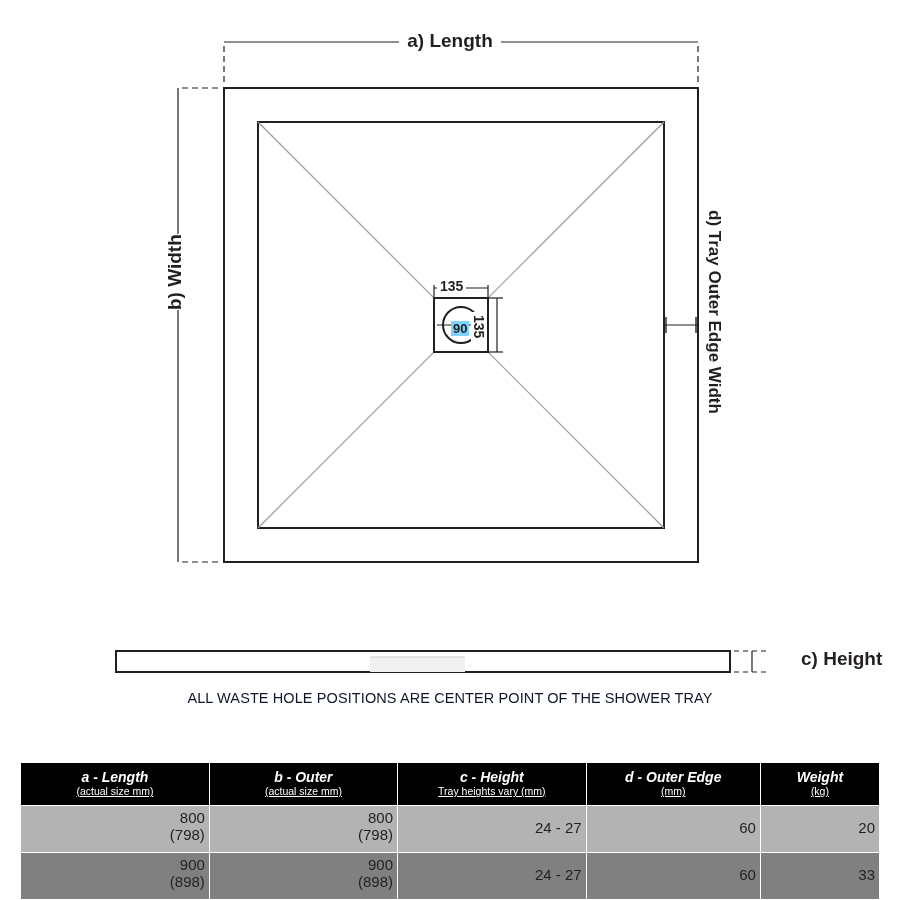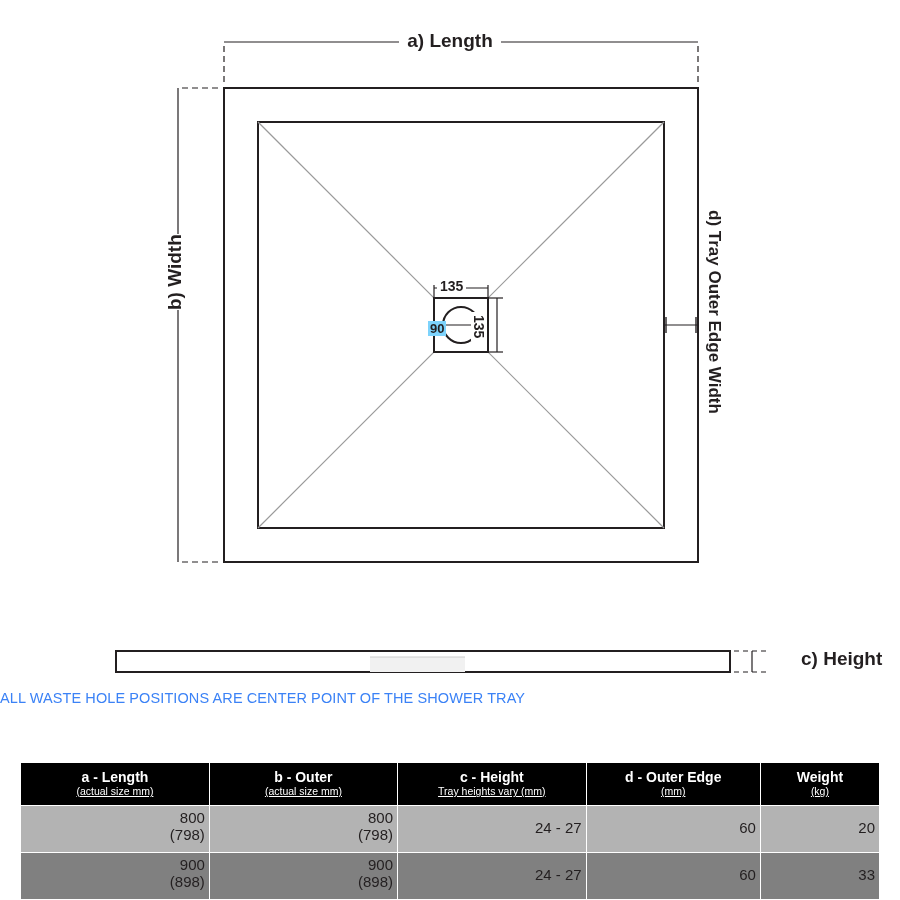--- a/index.html
+++ b/index.html
@@ -92,36 +92,36 @@
     font-size: 14px;
     font-weight: bold;
     transform: rotate(90deg);
     transform-origin: left top;
     background: #fff;
     padding: 0 3px;
     white-space: nowrap;
   }
   .dim-90 {
     position: absolute;
-    left: 428px;
+    left: 451px;
     top: 321px;
     font-size: 13px;
     font-weight: bold;
     background: #7dd3fc;
     padding: 0 2px;
   }
   .note {
     position: absolute;
     left: 0;
     top: 690px;
     width: 900px;
-    text-align: left;
+    text-align: center;
     font-size: 14.5px;
     letter-spacing: 0.1px;
-    color: #3b82f6;
+    color: #0f172a;
   }
   table.specs {
     position: absolute;
     left: 20px;
     top: 762px;
     width: 860px;
     border-collapse: collapse;
     font-size: 13px;
   }
   table.specs th {
@@ -130,20 +130,21 @@
     border: 1px solid #ffffff;
     padding: 6px 4px 7px 4px;
     text-align: center;
     font-weight: bold;
     vertical-align: middle;
   }
   table.specs th .main {
     display: block;
     font-size: 14px;
     line-height: 1.15;
+    font-style: italic;
   }
   table.specs th .sub {
     display: block;
     font-size: 10.5px;
     font-weight: normal;
     line-height: 1.2;
     text-decoration: underline;
   }
   table.specs td {
     border: 1px solid #ffffff;

